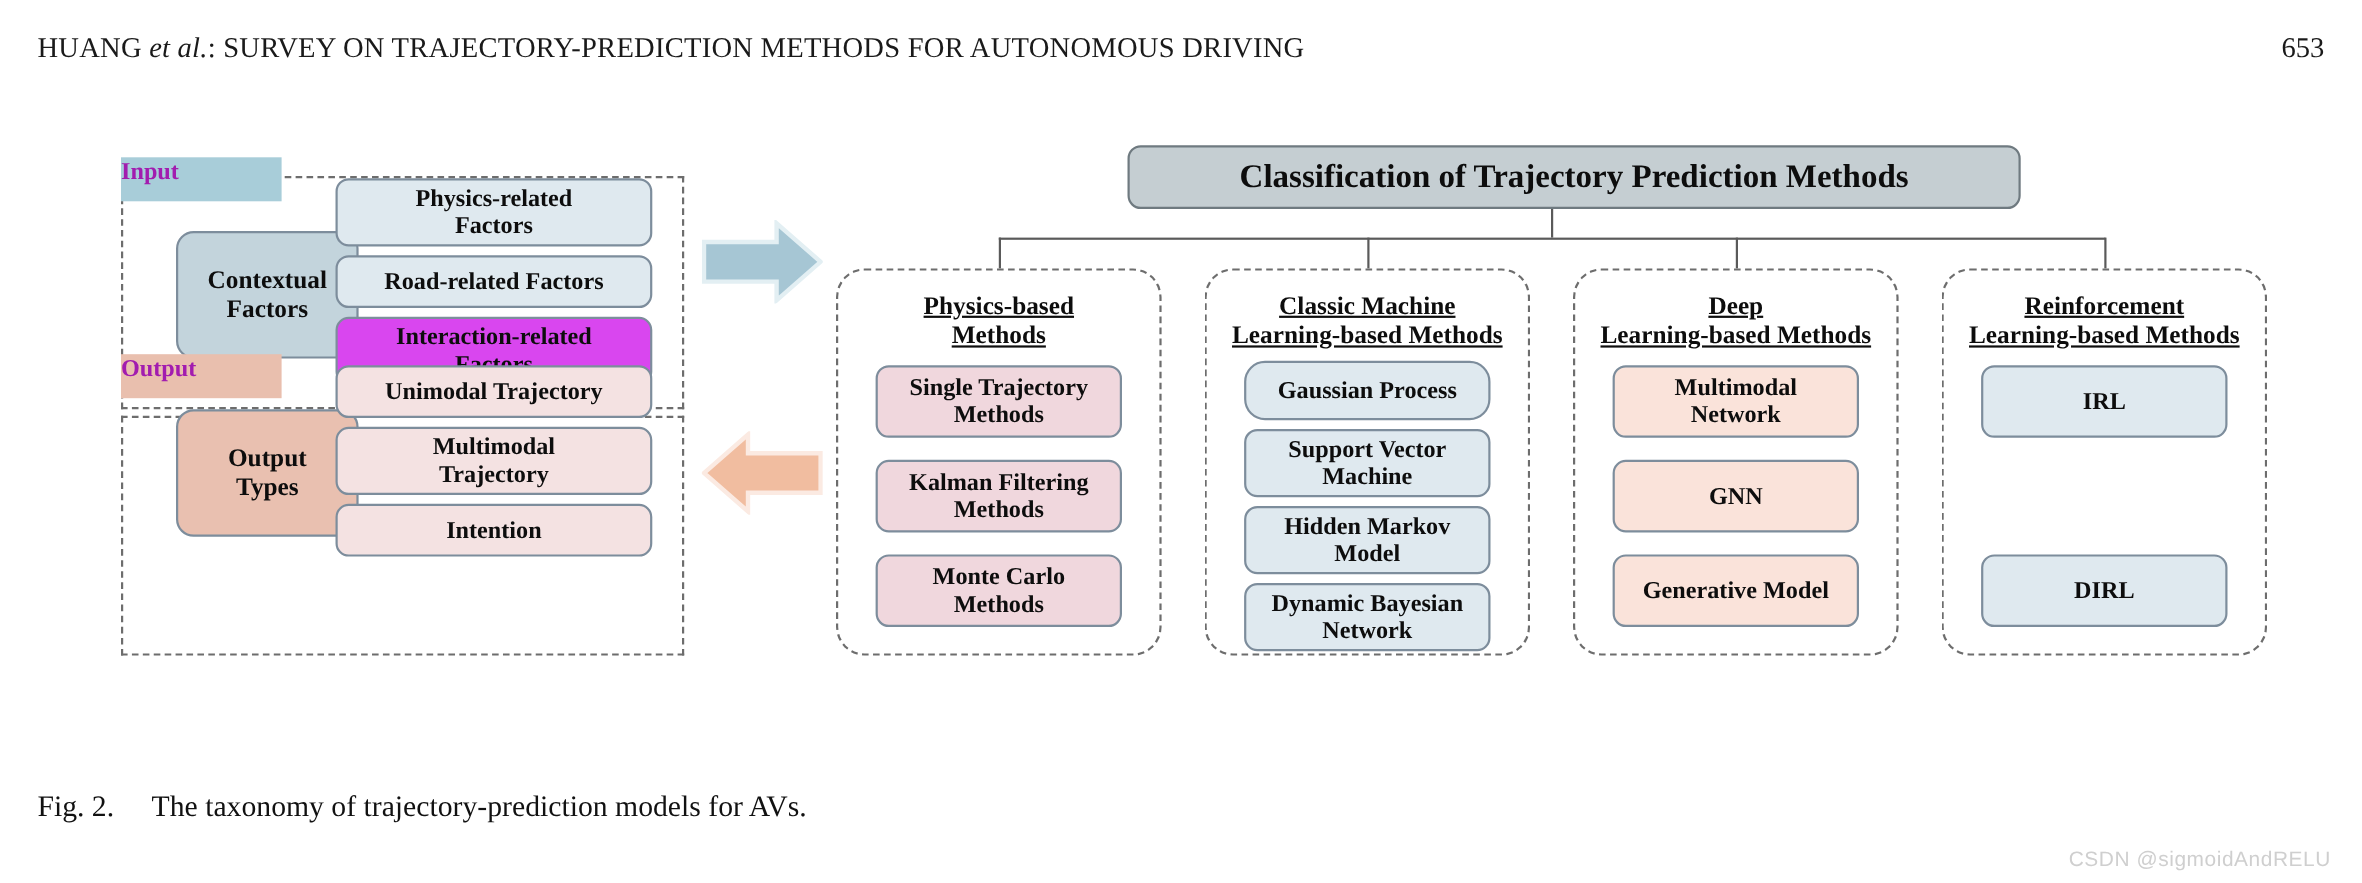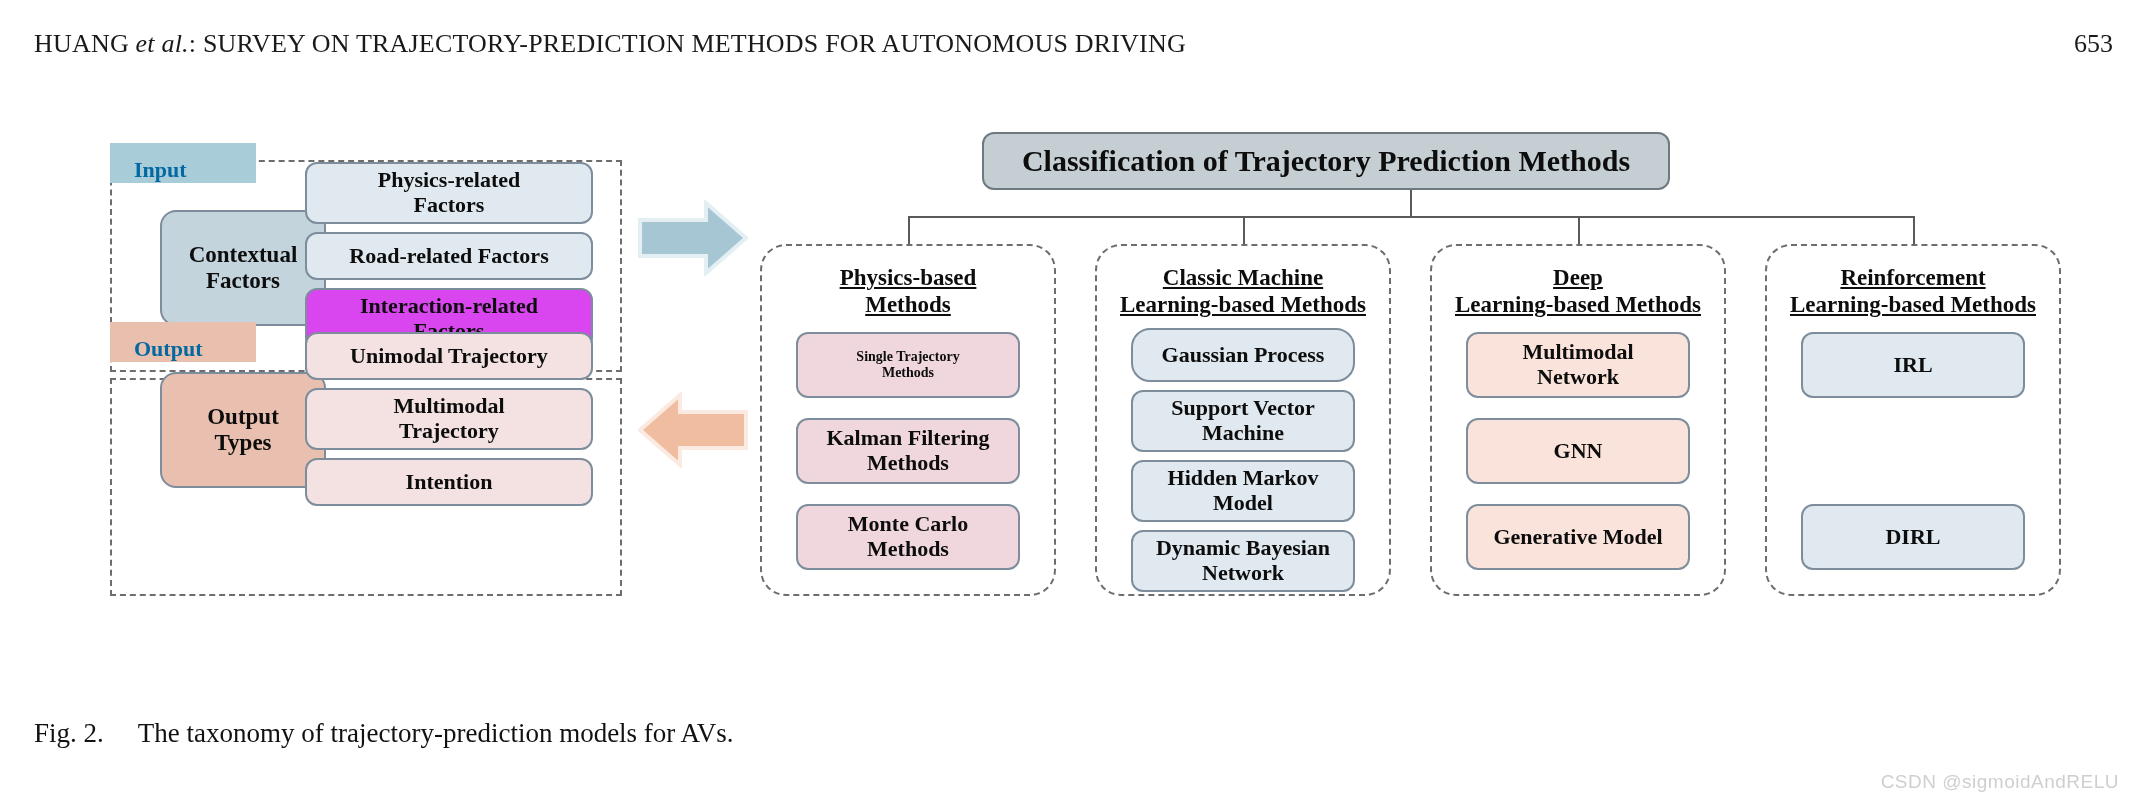--- a/index.html
+++ b/index.html
@@ -80,25 +80,24 @@
     border: 2.5px dashed #6d6d6d;
     border-radius: 26px;
     background: transparent;
   }
 
   
   .io-badge {
     position: absolute;
     box-sizing: border-box;
     display: flex;
-    align-items: flex-end;
-    padding-left: 24px;
+    align-items: flex-start;
     font-weight: bold;
     font-size: 22px;
-    color: #0369a1;
+    color: #a21caf;
     font-family: "Liberation Serif", "DejaVu Serif", serif;
   }
 
   
   .group-title {
     position: absolute;
     text-align: center;
     font-weight: bold;
     font-size: 23px;
     color: #0d0d0d;
@@ -215,37 +214,37 @@
       <polygon points="2,20 68,20 68,3 108,38 68,73 68,56 2,56" fill="#a6c6d4" stroke="#e3eff3" stroke-width="4"></polygon>
     </svg>
   </div>
 
   <div class="arrow-wrap" style="left:638px; top:292px; width:110px; height:76px;">
     <svg width="110" height="76" viewBox="0 0 110 76">
       <polygon points="108,20 42,20 42,3 2,38 42,73 42,56 108,56" fill="#f1bda0" stroke="#fbeae2" stroke-width="4"></polygon>
     </svg>
   </div>
 
-  <div class="node" style="left:982px; top:32px; width:688px; height:58px; background:#c5ced2; font-size:30px; border-radius:12px; border-color:#6f7a80;">
+  <div class="node" style="left:1025px; top:32px; width:812px; height:58px; background:#c5ced2; font-size:30px; border-radius:12px; border-color:#6f7a80;">
     <span>Classification of Trajectory Prediction Methods</span>
   </div>
 
   <div class="conn v" style="left:1410px; top:90px; height:26px;"></div>
   <div class="conn h" style="left:908px; top:116px; width:1006px;"></div>
   <div class="conn v" style="left:908px; top:116px; height:28px;"></div>
   <div class="conn v" style="left:1243px; top:116px; height:28px;"></div>
   <div class="conn v" style="left:1578px; top:116px; height:28px;"></div>
   <div class="conn v" style="left:1913px; top:116px; height:28px;"></div>
 
   <div class="dashed-round" style="left:760px; top:144px; width:296px; height:352px;"></div>
   <div class="group-title" style="left:760px; top:164px; width:296px;">
     <div>Physics-based</div>
     <div>Methods</div>
   </div>
-  <div class="node" style="left:796px; top:232px; width:224px; height:66px; background:#f0d7dd; font-size:14px;">
+  <div class="node" style="left:796px; top:232px; width:224px; height:66px; background:#f0d7dd; font-size:22px;">
     <div>
       <div>Single Trajectory</div>
       <div>Methods</div>
     </div>
   </div>
   <div class="node" style="left:796px; top:318px; width:224px; height:66px; background:#f0d7dd; font-size:22px;">
     <div>
       <div>Kalman Filtering</div>
       <div>Methods</div>
     </div>

